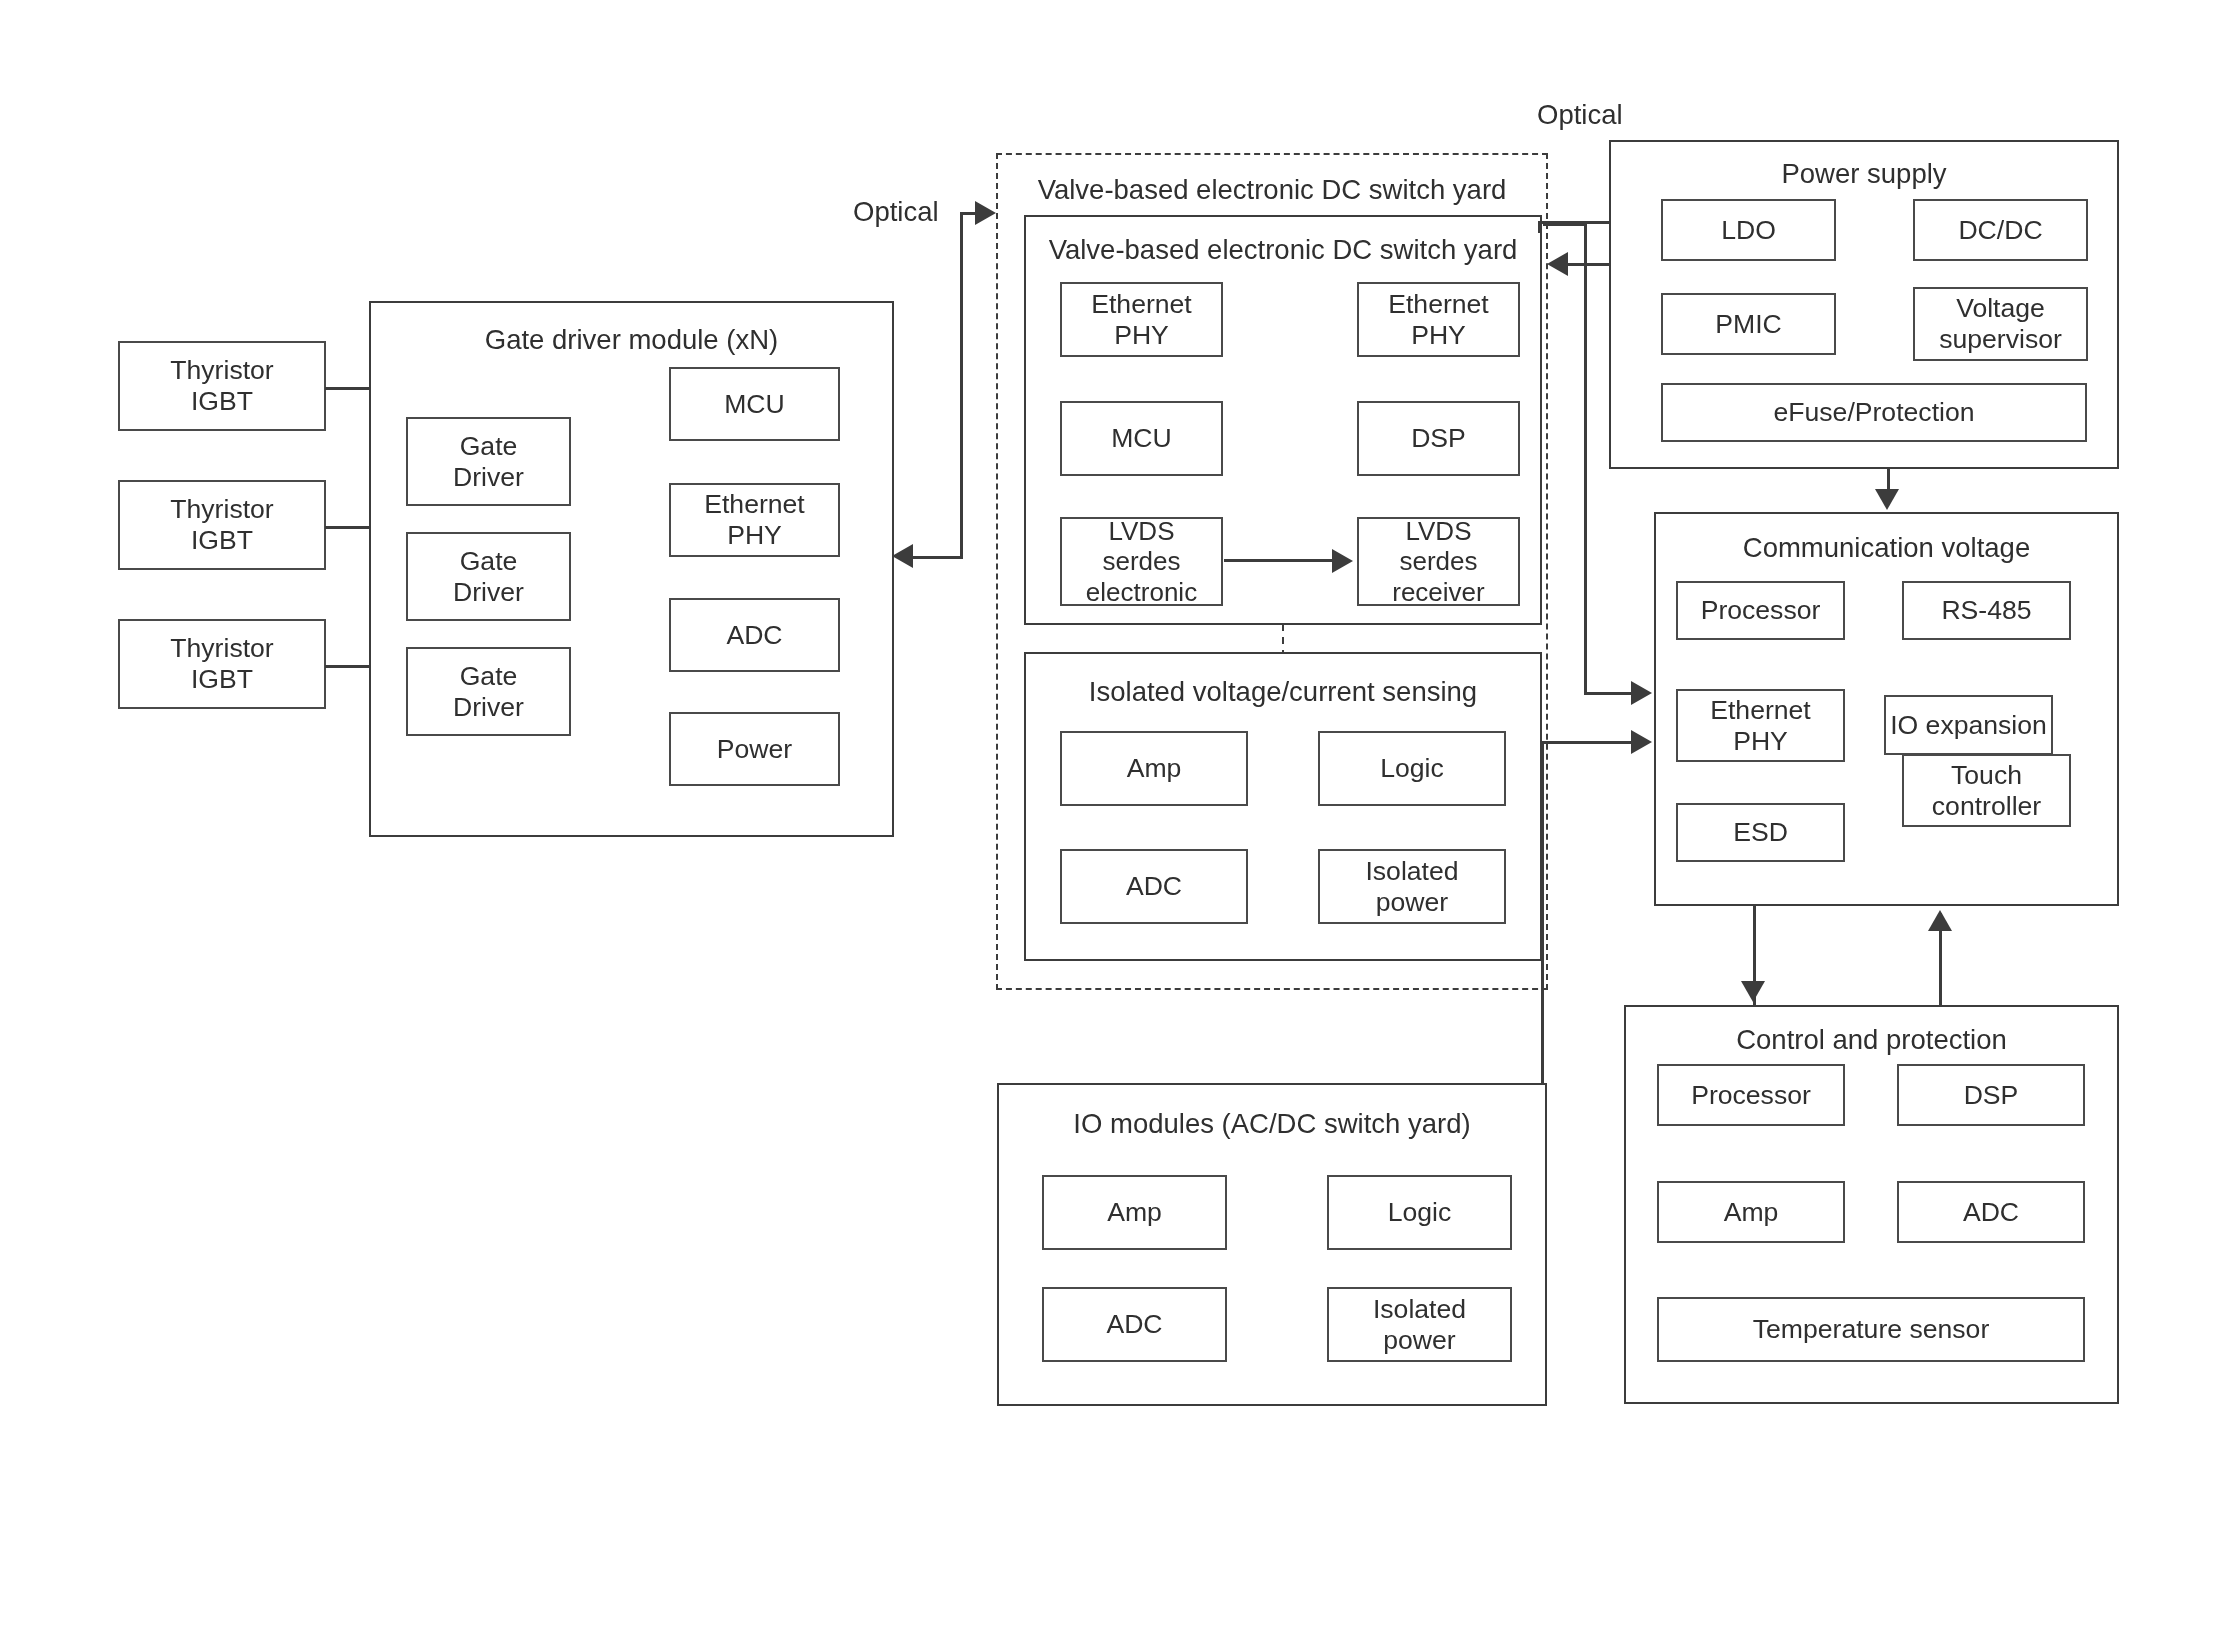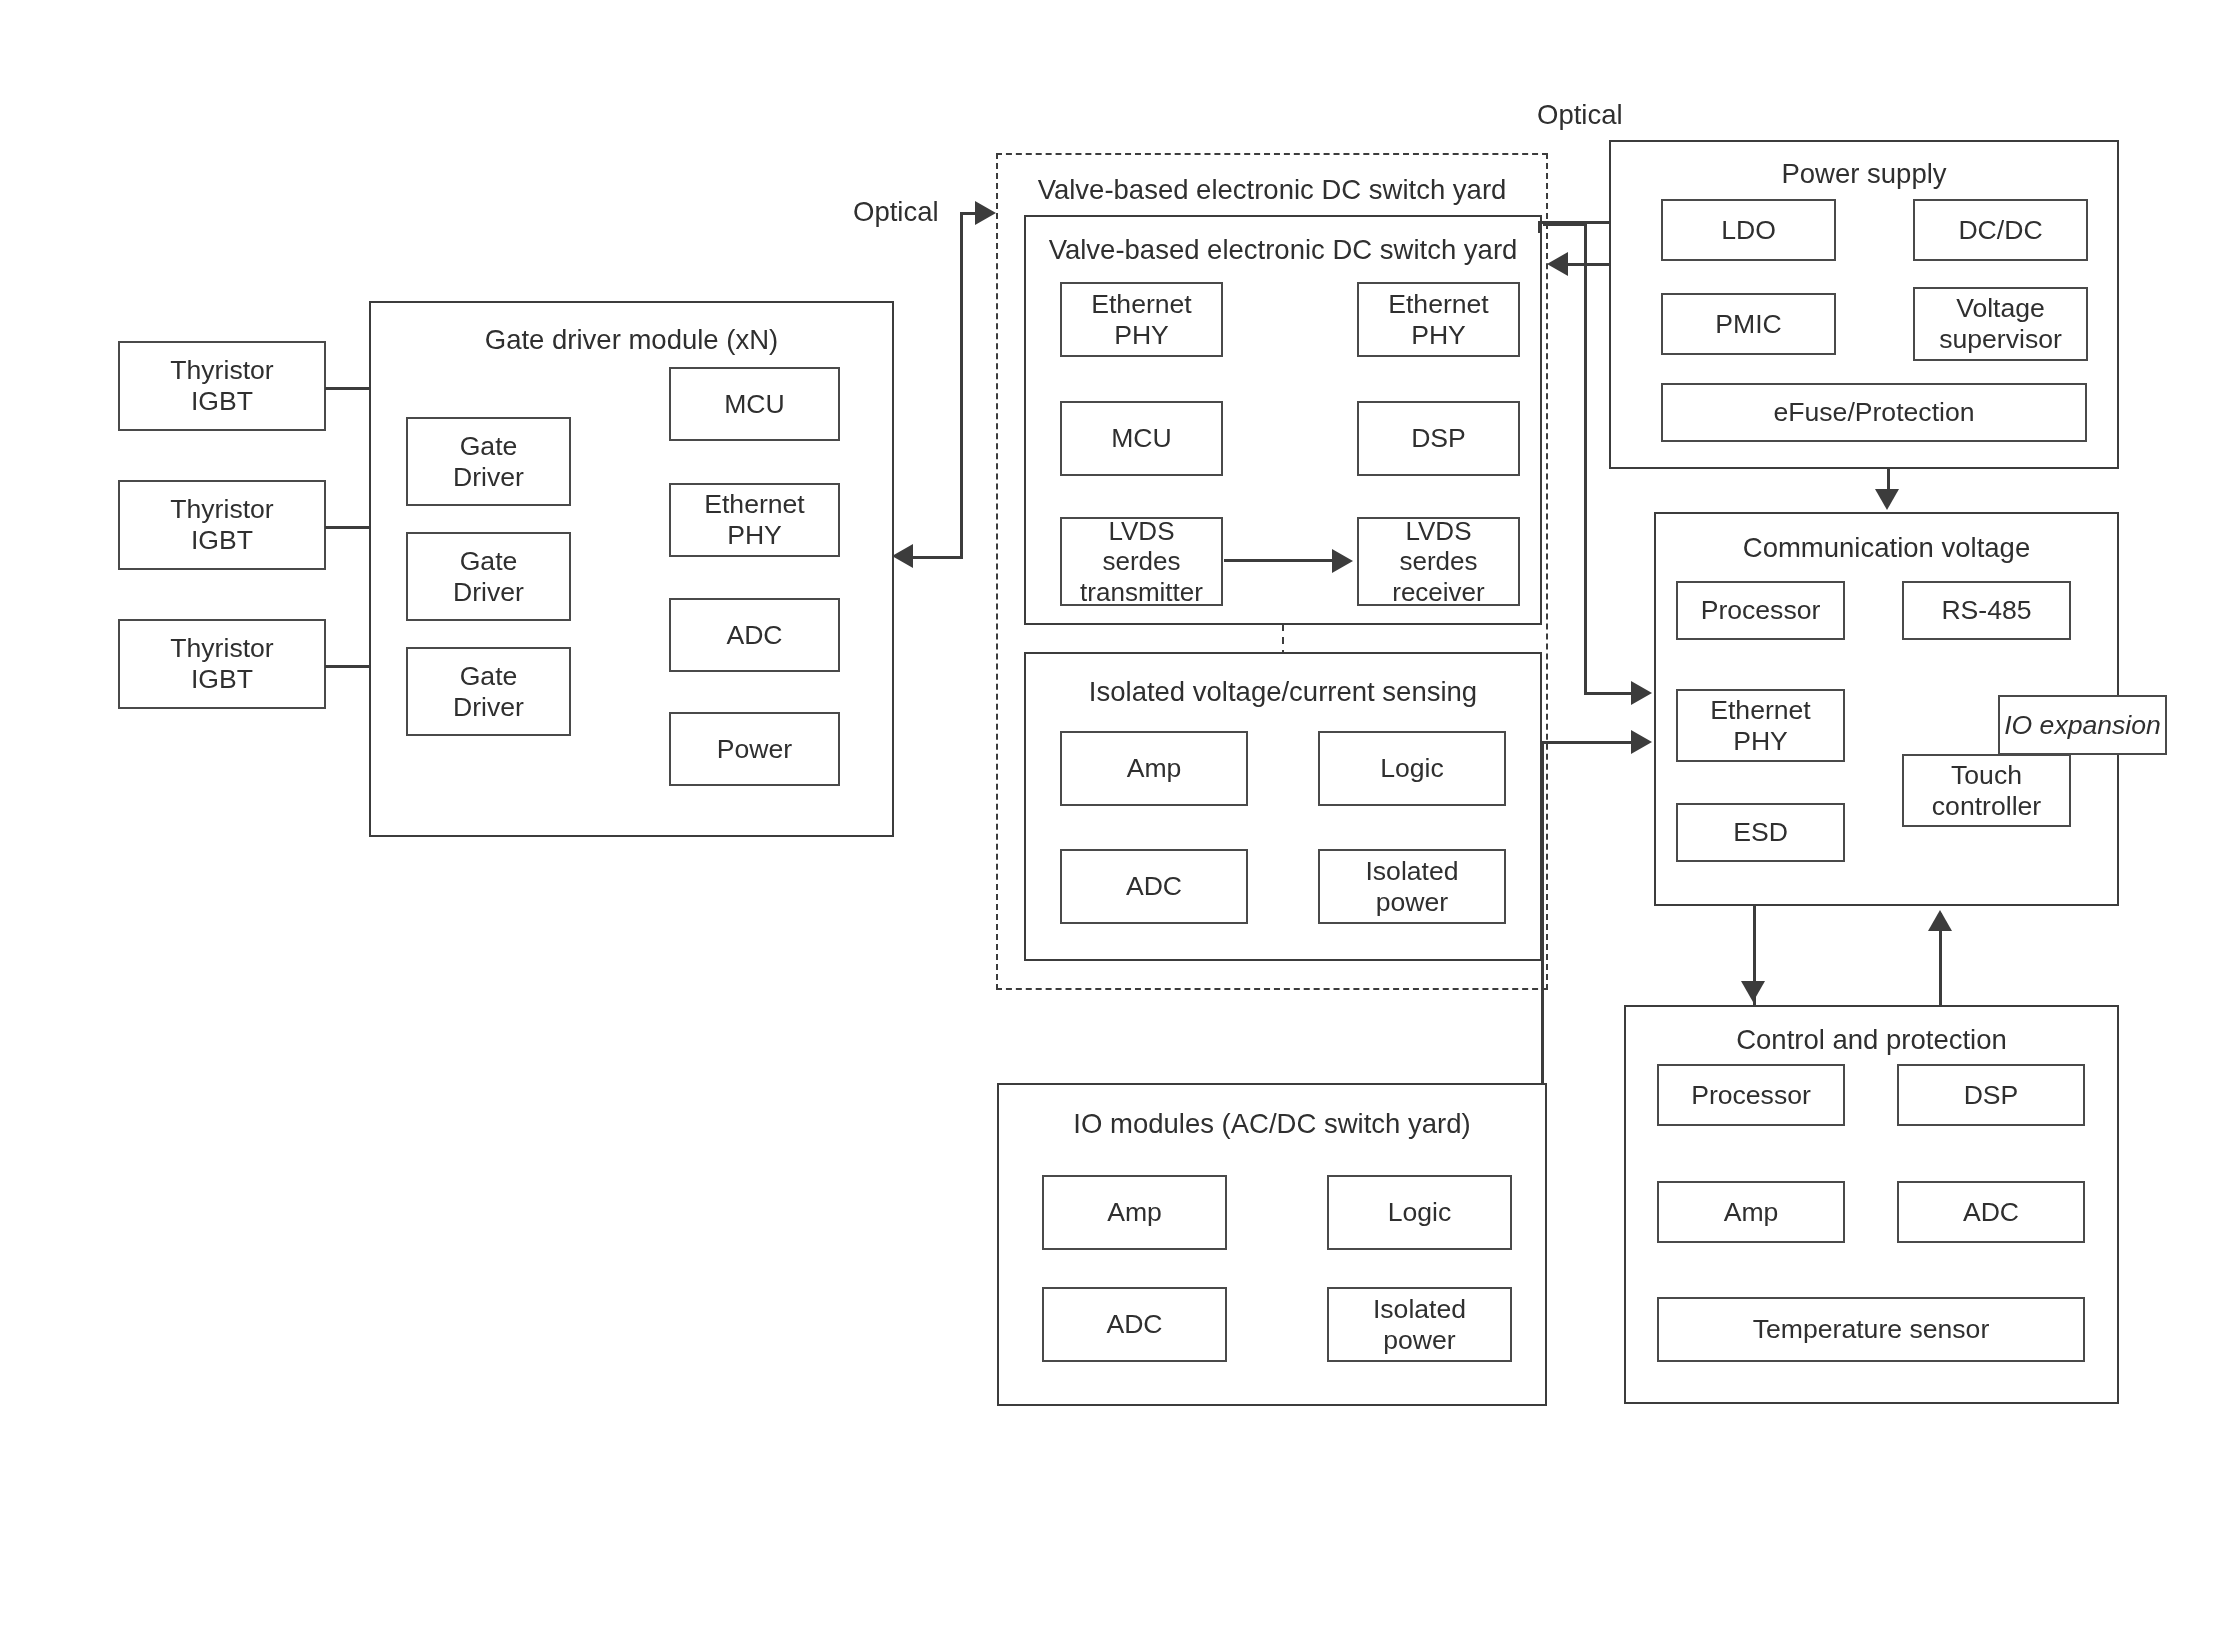--- a/index.html
+++ b/index.html
@@ -197,21 +197,21 @@
   </div>
   <div class="leaf" style="left:1357px; top:401px; width:163px; height:75px;">
     <span>
         <span>DSP</span>
       </span>
   </div>
   <div class="leaf" style="left:1060px; top:517px; width:163px; height:89px; font-size:26px;">
     <span>
       <span>LVDS</span>
       <span>serdes</span>
-      <span>transmitter</span>
+      <span>electronic</span>
     </span>
   </div>
   <div class="leaf" style="left:1357px; top:517px; width:163px; height:89px; font-size:26px;">
     <span>
       <span>LVDS</span>
       <span>serdes</span>
       <span>receiver</span>
     </span>
   </div>
 
@@ -298,21 +298,21 @@
     <span>
         <span>RS-485</span>
       </span>
   </div>
   <div class="leaf" style="left:1676px; top:689px; width:169px; height:73px;">
     <span>
       <span>Ethernet</span>
       <span>PHY</span>
     </span>
   </div>
-  <div class="leaf" style="left:1998px; top:695px; width:169px; height:60px;font-style:italic;">
+  <div class="leaf" style="left:1884px; top:695px; width:169px; height:60px;">
     <span>
         <span>IO expansion</span>
       </span>
   </div>
   <div class="leaf" style="left:1676px; top:803px; width:169px; height:59px;">
     <span>
         <span>ESD</span>
       </span>
   </div>
   <div class="leaf" style="left:1902px; top:754px; width:169px; height:73px;">

